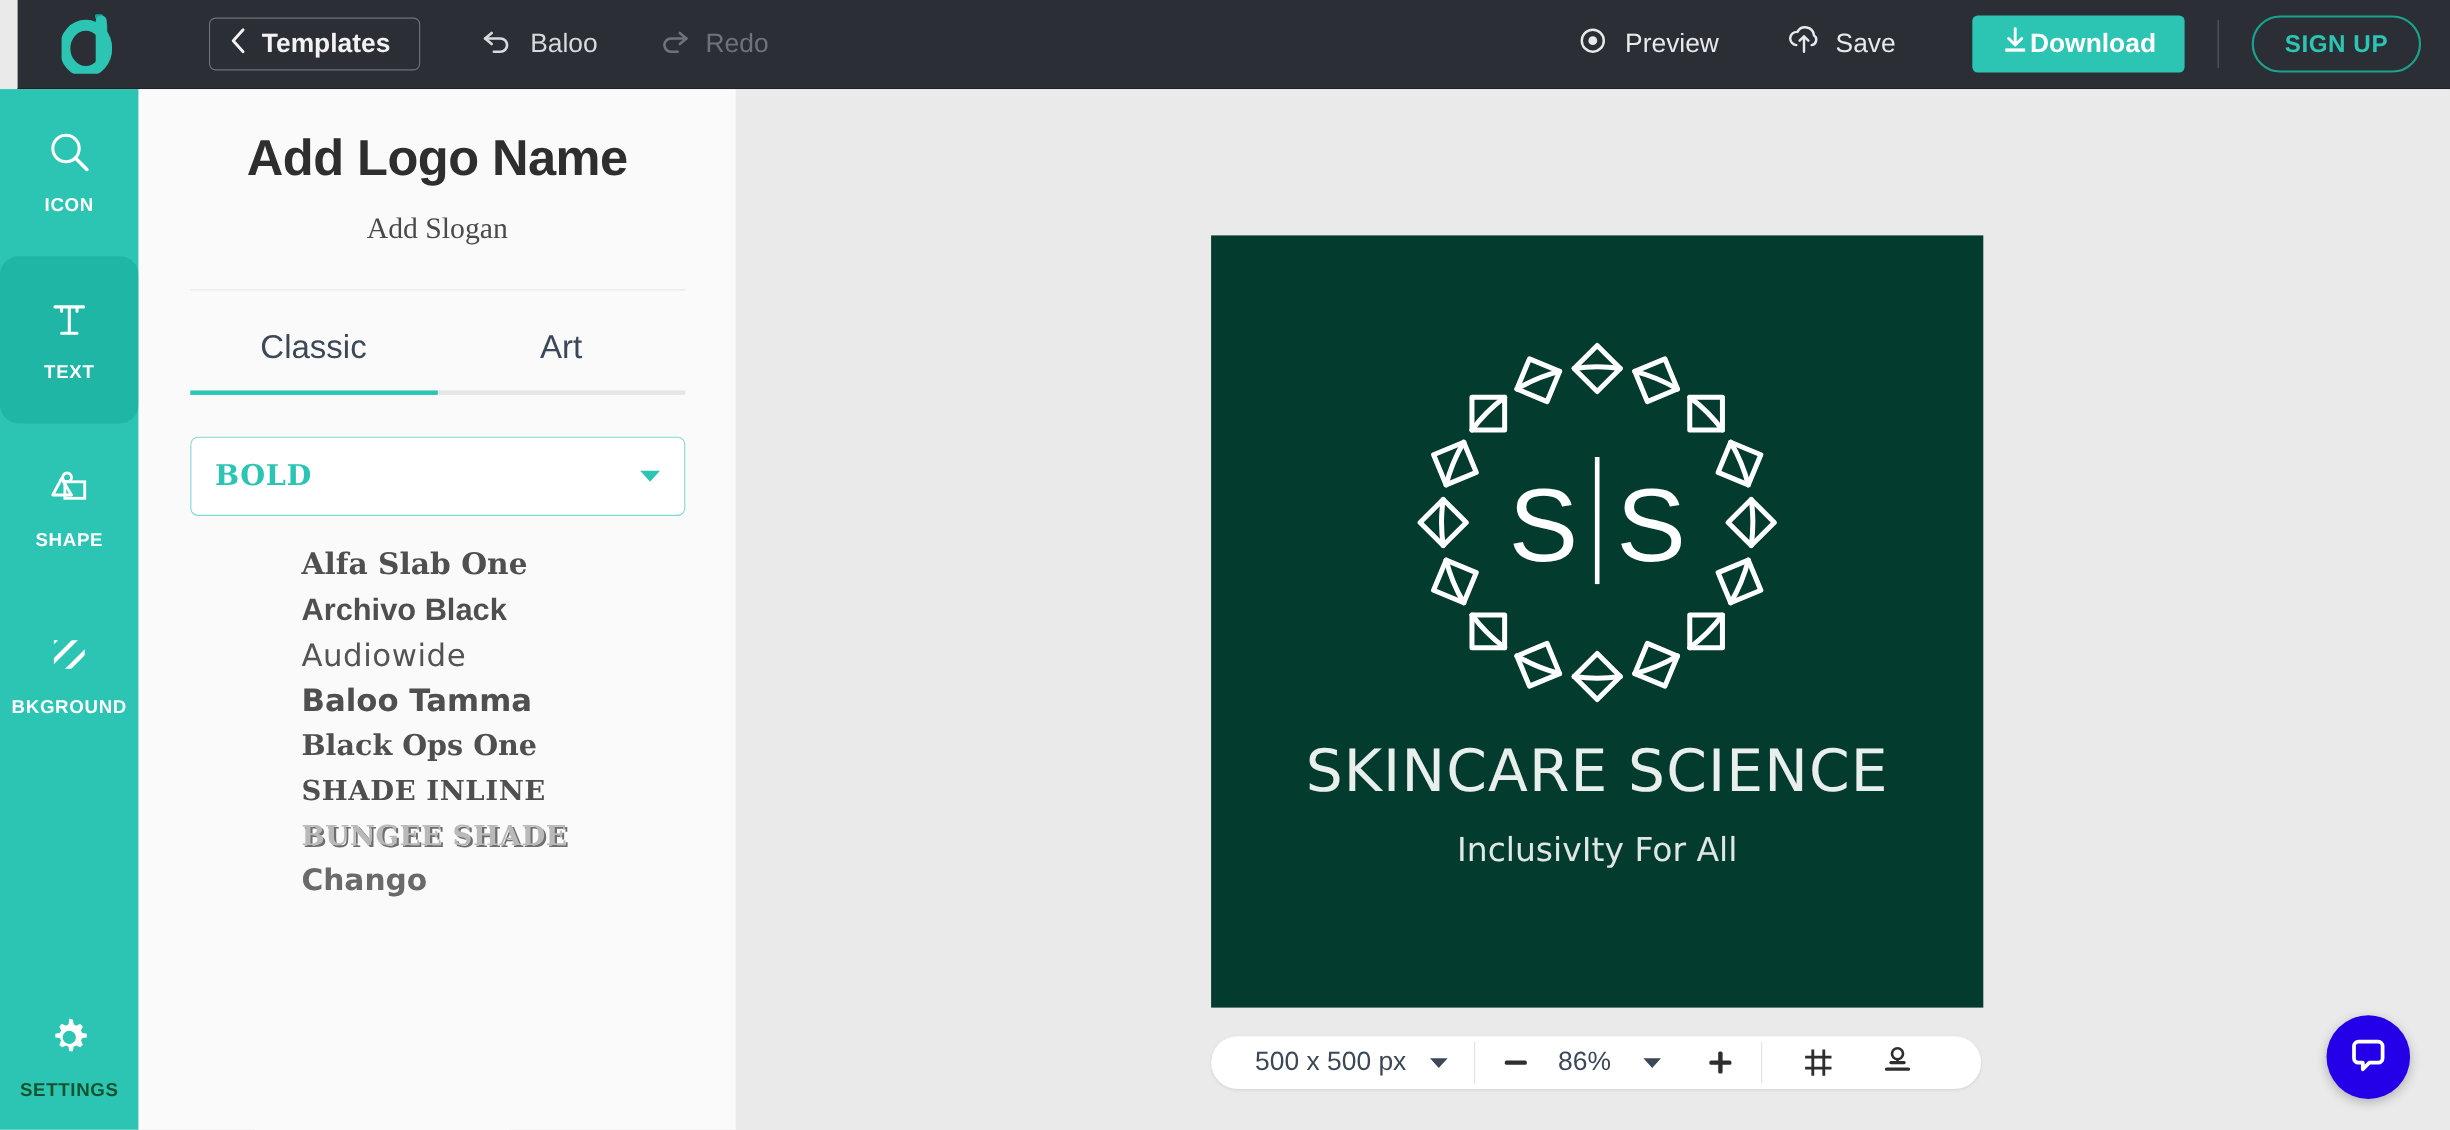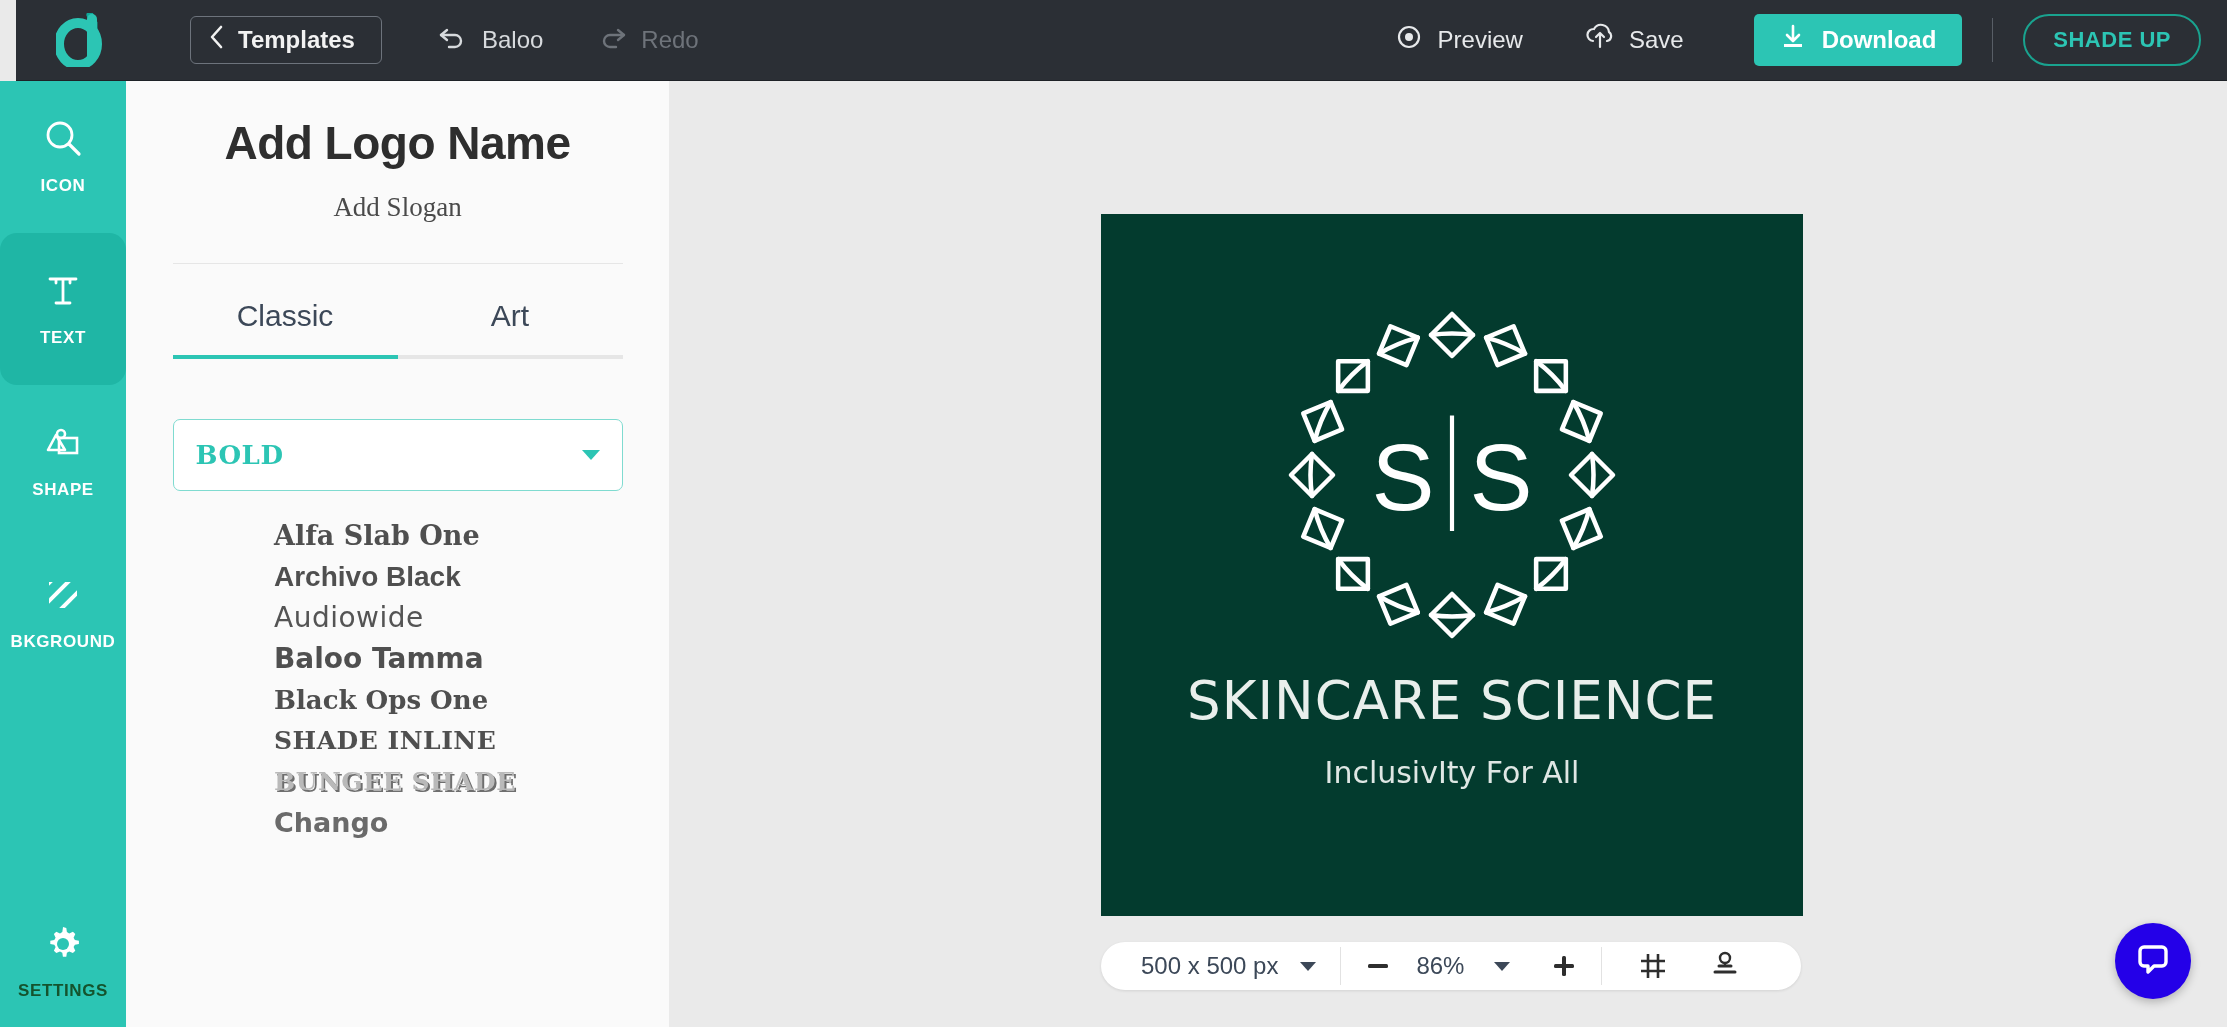--- a/index.html
+++ b/index.html
@@ -36,21 +36,21 @@
   }
   #undo-btn { margin-left: 56px; color: #d7dadd; }
   #redo-btn { margin-left: 54px; color: #6e737a; }
   #preview-btn { color: #e7e9eb; }
   #save-btn { margin-left: 62px; color: #e7e9eb; }
   #download-btn {
     margin-left: 70px;
     background: #2CC5B4; color: #ffffff;
     height: 52px; padding: 0 26px; border-radius: 5px;
     font-weight: 700; font-size: 24px;
-    display: flex; align-items: center; gap: 16px; cursor: pointer;
+    display: flex; align-items: center; cursor: pointer;
   }
   #hdr-divider {
     width: 1px; height: 44px; background: #585e66;
     margin-left: 30px;
   }
   #signup-btn {
     margin-left: 30px; margin-right: 42px;
     border: 2px solid #19a38f; border-radius: 28px;
     color: #2CC5B4; font-size: 22px; font-weight: 700;
     letter-spacing: .5px;
@@ -107,21 +107,21 @@
     display: flex;
   }
   .tab {
     flex: 1; text-align: center;
     font-size: 30px; color: #3c4858;
     padding-bottom: 22px; cursor: pointer;
   }
   .tab-underline { width: 450px; margin: 0 auto; height: 4px; background: #e6e6e6; display: flex; }
   .tab-underline .active-bar { width: 50%; height: 4px; background: #2CC5B4; }
   #style-select {
-    margin: 60px auto 0; width: 450px; height: 72px;
+    margin: 38px auto 0; width: 450px; height: 72px;
     border: 1px solid #7fdbd0; border-radius: 7px;
     background: #ffffff;
     display: flex; align-items: center; justify-content: space-between;
     padding: 0 22px; cursor: pointer;
   }
   #style-select-value {
     color: #2CC5B4; font-size: 26px; font-weight: 800;
     font-family: "DejaVu Serif", serif; letter-spacing: .5px;
   }
   .caret { width: 0; height: 0; border-left: 9px solid transparent; border-right: 9px solid transparent; border-top: 10px solid #2CC5B4; }
@@ -265,21 +265,21 @@
           <path d="M13 2 V16 M7 11 L13 17 L19 11" stroke="#fff" stroke-width="2.6" fill="none" stroke-linecap="round" stroke-linejoin="round"></path>
           <rect x="4" y="20" width="18" height="3" fill="#fff"></rect>
         </svg>
     </span>
     <span>Download</span>
   </div>
 
   <div id="hdr-divider"></div>
 
   <div id="signup-btn">
-    <span>SHADE UP</span>
+    <span>SIGN UP</span>
   </div>
 </div>
 
 <div id="rail">
 
   <div class="rail-item">
     <span>
       <svg width="42" height="42" viewBox="0 0 42 42">
           <circle cx="18" cy="17" r="12" fill="none" stroke="#fff" stroke-width="2.8"></circle>
           <path d="M27 26 L37 36" stroke="#fff" stroke-width="3.2" stroke-linecap="round"></path>

